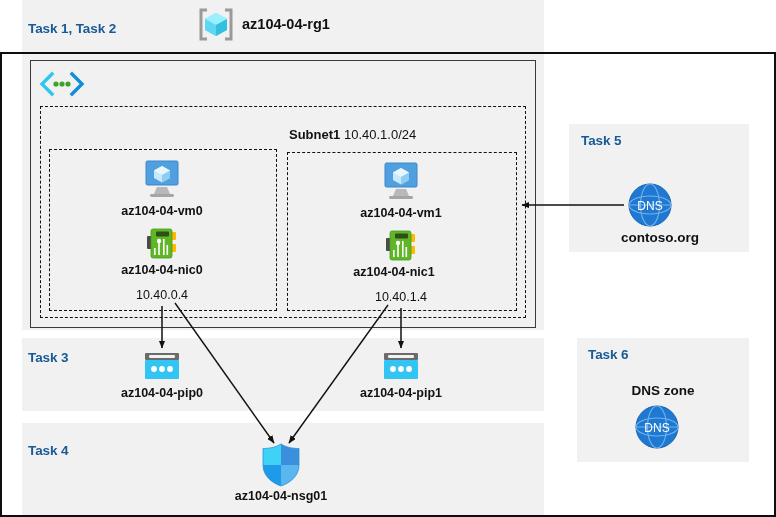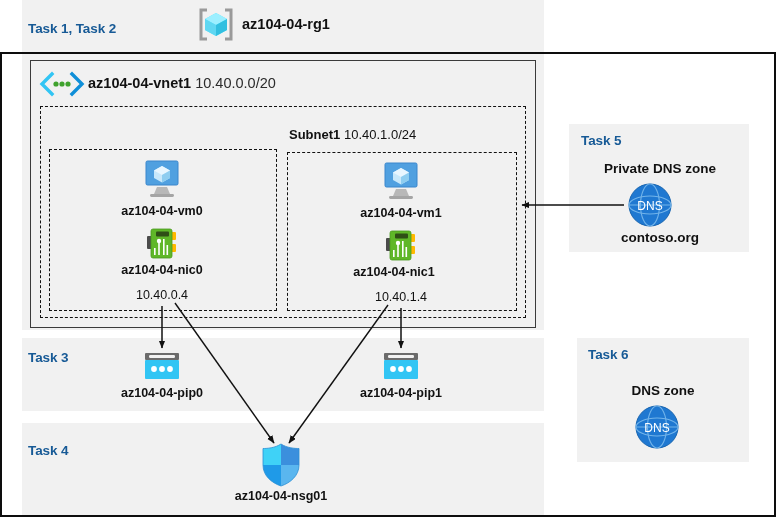--- a/index.html
+++ b/index.html
@@ -108,23 +108,20 @@
   <div class="vnet-box" style="left:30px; top:60px; width:506px; height:268px;"></div>
 
   <div class="icon vnet-icon" style="left:40px; top:72px;">
     <svg width="44" height="24" viewBox="0 0 44 24">
       <path d="M12 2 L2 12 L12 22" fill="none" stroke="#32c5f4" stroke-width="3.4" stroke-linecap="square"></path>
       <path d="M32 2 L42 12 L32 22" fill="none" stroke="#0f8fd8" stroke-width="3.4" stroke-linecap="square"></path>
       <circle cx="16" cy="12" r="2.6" fill="#3fa22d"></circle>
       <circle cx="22" cy="12" r="2.6" fill="#3fa22d"></circle>
       <circle cx="28" cy="12" r="2.6" fill="#3fa22d"></circle>
     </svg>
-  </div>
-  <div class="hdr" style="left:88px; top:75px;">
-    <b>az104-04-vnet1</b><span>&nbsp;</span><span class="cidr">10.40.0.0/20</span>
   </div>
 
   <div class="dashed-box" style="left:40px; top:106px; width:486px; height:212px;"></div>
 
 
   <div class="sub-hdr" style="left:289px; top:127px;">
     <b>Subnet1</b><span>&nbsp;</span><span class="cidr">10.40.1.0/24</span>
   </div>
 
   <div class="dashed-box" style="left:49px; top:149px; width:228px; height:162px;"></div>
@@ -234,21 +231,20 @@
         <rect x="0" y="22" width="20" height="22" fill="#1f9ae8"></rect>
         <rect x="20" y="22" width="20" height="22" fill="#5ab6ef"></rect>
       </g>
       <path d="M20 1 C14 5, 6 5.5, 2 5.5 L2 22 C2 33, 11 40, 20 43 C29 40, 38 33, 38 22 L38 5.5 C34 5.5, 26 5, 20 1 Z" fill="none" stroke="#2b8fd4" stroke-width="0.8"></path>
     </svg>
   </div>
   <div class="node-label" style="left:281px; top:489px;">az104-04-nsg01</div>
 
   <div class="gray-panel" style="left:569px; top:124px; width:180px; height:128px;"></div>
   <div class="task-label" style="left:581px; top:133px;">Task 5</div>
-  <div class="zone-title" style="left:660px; top:161px;">Private DNS zone</div>
   <div class="icon dns-icon" style="left:628px; top:183px;">
     <svg width="44" height="44" viewBox="0 0 44 44">
       <circle cx="22" cy="22" r="21" fill="#1f78d1"></circle>
       <circle cx="22" cy="22" r="21" fill="none" stroke="#1664b0" stroke-width="1"></circle>
       <ellipse cx="22" cy="22" rx="21" ry="9" fill="none" stroke="#72b4ea" stroke-width="1.1"></ellipse>
       <ellipse cx="22" cy="22" rx="9.5" ry="21" fill="none" stroke="#72b4ea" stroke-width="1.1"></ellipse>
       <line x1="1" y1="22" x2="43" y2="22" stroke="#72b4ea" stroke-width="1.1"></line>
       <text x="22" y="27" font-family="Liberation Sans, sans-serif" font-size="12" fill="#ffffff" text-anchor="middle">DNS</text>
     </svg>
   </div>

